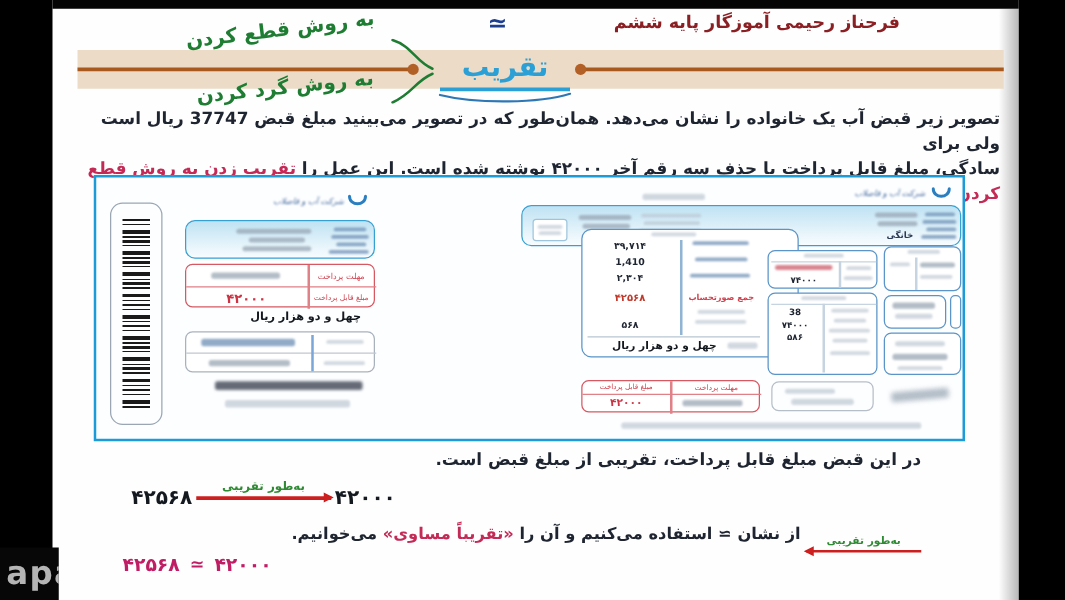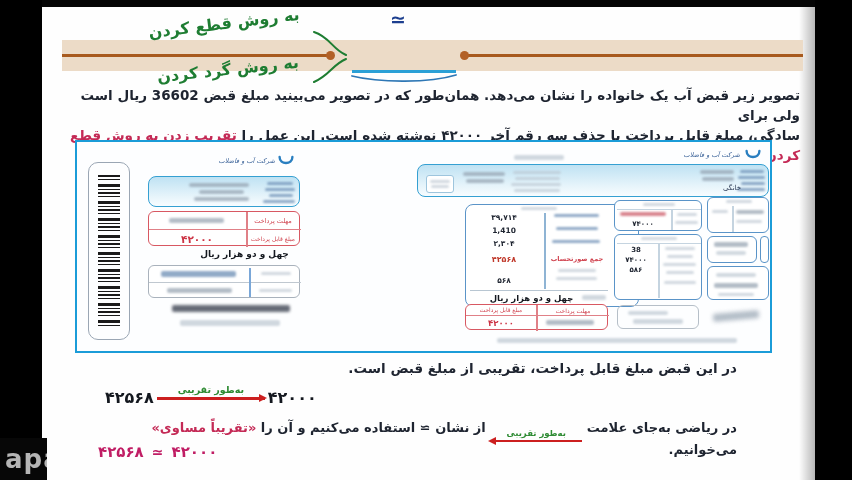--- a/index.html
+++ b/index.html
@@ -77,41 +77,43 @@
   .logo { width:16px; height:14px; }
 </style>
 </head>
 <body>
 
 <div class="canvas">
   <div class="content"></div>
   <div class="top-strip"></div>
   <div class="right-shadow"></div>
 
+  <div class="title">فرحناز رحیمی آموزگار پایه ششم</div>
 
   <div class="band"></div>
   <div class="band-line seg-left"></div>
   <div class="band-line seg-right"></div>
   <div class="dot dot1"></div>
   <div class="dot dot2"></div>
 
   <div class="hw hw-top">به روش قطع کردن</div>
   <div class="hw hw-bottom">به روش گرد کردن</div>
   <svg class="brace" width="38" height="52" viewBox="0 0 38 52">
     <path d="M36,24 C22,18 20,6 4,1" fill="none" stroke="#1e7d32" stroke-width="2" stroke-linecap="round"></path>
     <path d="M36,28 C22,34 20,44 4,51" fill="none" stroke="#1e7d32" stroke-width="2" stroke-linecap="round"></path>
   </svg>
   <div class="approx-sym">≃</div>
+  <div class="topic">تقریب</div>
   <div class="topic-underline"></div>
   <svg class="swoosh" width="108" height="10" viewBox="0 0 108 10">
     <path d="M2,2 C30,9 80,9 106,1" fill="none" stroke="#2e77b5" stroke-width="1.8" stroke-linecap="round"></path>
   </svg>
 
   <div class="para">
-    <div>تصویر زیر قبض آب یک خانواده را نشان می‌دهد. همان‌طور که در تصویر می‌بینید مبلغ قبض 36602 ریال است ولی برای</div>
+    <div>تصویر زیر قبض آب یک خانواده را نشان می‌دهد. همان‌طور که در تصویر می‌بینید مبلغ قبض 37747 ریال است ولی برای</div>
     <div><span>سادگی، مبلغ قابل پرداخت با حذف سه رقم آخر ۴۲۰۰۰ نوشته شده است. این عمل را </span><span class="crimson">تقریب زدن به روش قطع کردن</span><span> می‌نامیم.</span></div>
   </div>
 
   <div class="bill">
 
     <div class="barcode-frame">
       <i class="barcode"></i>
     </div>
 
     <svg class="logo" style="left:201px; top:12px;" viewBox="0 0 20 16">
@@ -157,34 +159,34 @@
     <div class="blurtext" style="left:515px; top:9px; width:148px; text-align:right;">شرکت آب و فاضلاب</div>
     <i class="bar b-faint" style="left:437px; top:13px; width:50px; height:5px;"></i>
 
     <div class="bluebox" style="left:340px; top:22px; width:352px; height:33px;">
       <i class="bar b-blue" style="left:322px; top:5px; width:24px; height:3px;"></i>
       <i class="bar b-blue" style="left:320px; top:11px; width:27px; height:3px;"></i>
       <i class="bar b-blue" style="left:323px; top:17px; width:24px; height:3px;"></i>
       <i class="bar b-blue" style="left:319px; top:23px; width:28px; height:3px;"></i>
       <i class="bar b-gray" style="left:282px; top:5px; width:34px; height:4px;"></i>
       <i class="bar b-gray" style="left:284px; top:12px; width:32px; height:4px;"></i>
-      <div style="left:284px; top:19px; width:36px; font-size:7px; font-weight:normal; color:#2c3a55; text-align:center; direction:rtl;margin-left:12px;">خانگی</div>
+      <div style="left:284px; top:19px; width:36px; font-size:7px; font-weight:bold; color:#2c3a55; text-align:center; direction:rtl;">خانگی</div>
       <i class="bar b-faint" style="left:95px; top:6px; width:48px; height:3px;"></i>
       <i class="bar b-faint" style="left:97px; top:12px; width:45px; height:3px;"></i>
       <i class="bar b-faint" style="left:93px; top:18px; width:50px; height:3px;"></i>
       <i class="bar b-faint" style="left:96px; top:24px; width:46px; height:3px;"></i>
       <i class="bar b-gray" style="left:45px; top:7px; width:42px; height:4px;"></i>
       <i class="bar b-gray" style="left:48px; top:14px; width:38px; height:4px;"></i>
       <div style="left:8px; top:10px; width:28px; height:18px; border:1px solid #9ec5dd; border-radius:3px; background:#fff;">
         <i class="bar b-faint" style="left:3px; top:4px; width:20px; height:3px;"></i>
         <i class="bar b-faint" style="left:4px; top:9px; width:18px; height:3px;"></i>
       </div>
     </div>
 
-    <div class="rbox" style="left:388px; top:62px; width:174px; height:103px;">
+    <div class="rbox" style="left:388px; top:41px; width:174px; height:103px;">
       <i class="bar b-faint" style="left:55px; top:2px; width:36px; height:3px;"></i>
       <i class="vline" style="left:78px; top:8px; height:76px;"></i>
       <div class="num" style="left:6px; top:8px; width:64px;">۳۹,۷۱۴</div>
       <div class="num" style="left:6px; top:21px; width:64px;">1,410</div>
       <div class="num" style="left:6px; top:34px; width:64px;">۲,۳۰۴</div>
       <div class="rednum" style="left:6px; top:50px; width:64px; font-size:8px; color:#c0392b;">۴۲۵۶۸</div>
       <div class="num" style="left:6px; top:71px; width:64px;">۵۶۸</div>
       <i class="bar b-blue" style="left:88px; top:9px; width:45px; height:3px;"></i>
       <i class="bar b-blue" style="left:90px; top:22px; width:42px; height:3px;"></i>
       <i class="bar b-blue" style="left:86px; top:35px; width:48px; height:3px;"></i>
@@ -258,21 +260,21 @@
 
   <div class="map-row">
     <span class="bignum">۴۲۵۶۸</span>
     <span class="arrow-col">
       <span class="alabel">به‌طور تقریبی</span>
       <span class="aline head-right"></span>
     </span>
     <span class="bignum">۴۲۰۰۰</span>
   </div>
 
-  <div class="math-line"><span>در ریاضی به‌جای علامت </span><span class="arrow-inline"><span class="alabel">به‌طور تقریبی</span><span class="aline head-left"></span></span><span> از نشان </span><span>≃</span><span> استفاده می‌کنیم و آن را </span><span class="crimson">«تقریباً مساوی»</span><span> می‌خوانیم.</span></div>
+  <div class="math-line"><span class="arrow-inline"><span class="alabel">به‌طور تقریبی</span><span class="aline head-left"></span></span><span> از نشان </span><span>≃</span><span> استفاده می‌کنیم و آن را </span><span class="crimson">«تقریباً مساوی»</span><span> می‌خوانیم.</span></div>
 
   <div class="equation">
     <span>۴۲۵۶۸</span>
     <span style="font-size:14px;">≃</span>
     <span>۴۲۰۰۰</span>
   </div>
 
   <div class="wm-block">
     <span class="wm-text">apa</span>
   </div>

